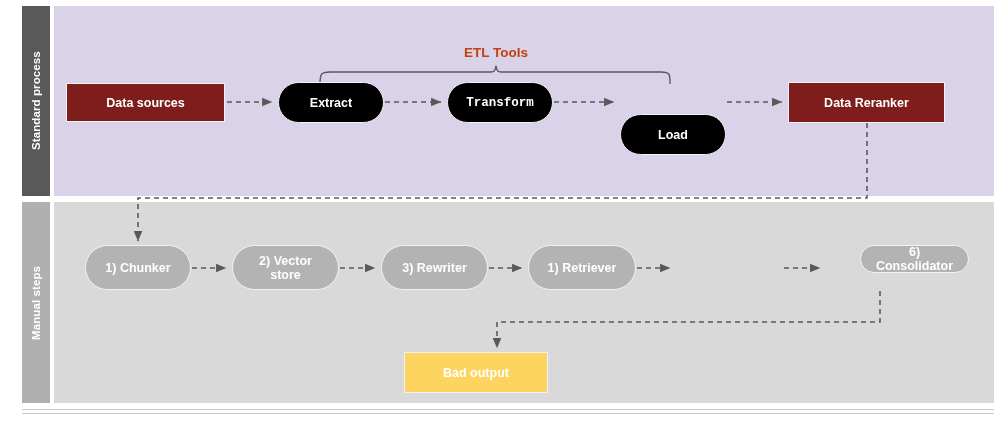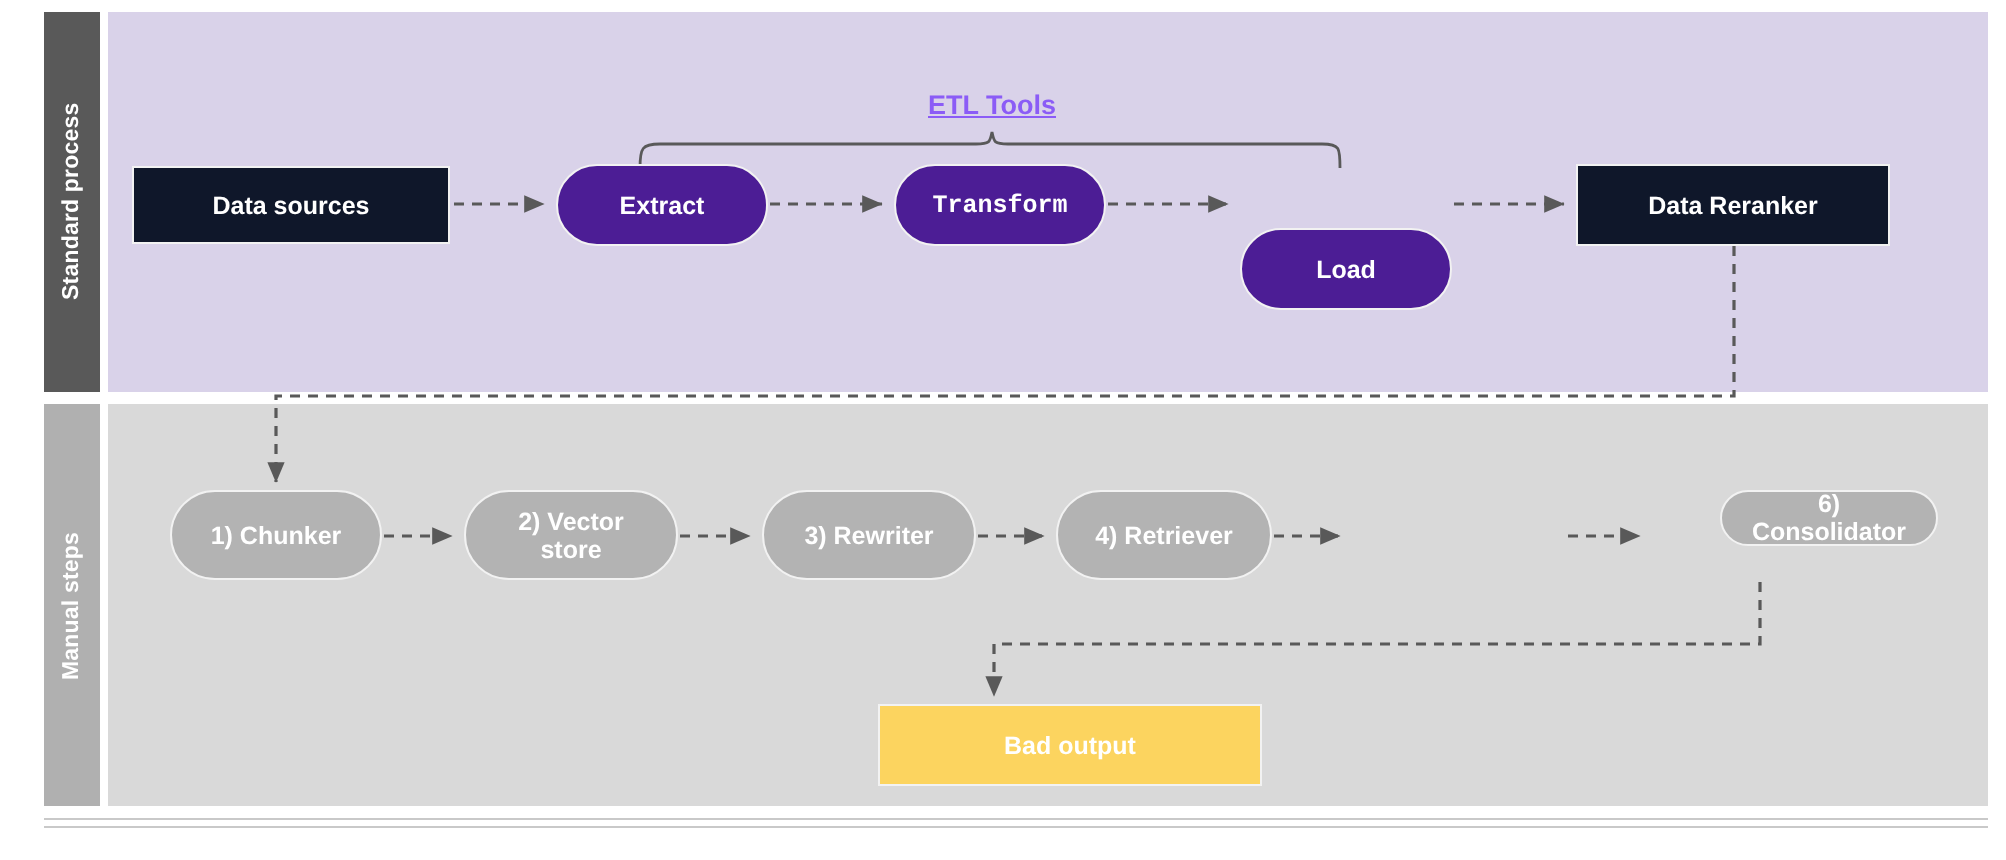--- a/index.html
+++ b/index.html
@@ -78,33 +78,32 @@
     color: #ffffff;
     font-weight: bold;
     font-size: 12.5px;
     line-height: 14px;
     border: 1.5px solid #F2F2F2;
     padding: 0 6px;
   }
   .node.rect { border-radius: 0; }
   .node.pill { border-radius: 23px; }
 
-  .fill-gray   { background: #0f172a; }
-  .fill-purple { background: #4c1d95; }
+  .fill-gray   { background: #7f1d1d; }
+  .fill-purple { background: #000000; }
   .fill-ltgray { background: #B3B3B3; }
   .fill-yellow { background: #FCD45F; }
 
   
   .bracket-label {
     position: absolute;
-    color: #8b5cf6;
+    color: #c2410c;
     font-size: 13.5px;
     font-weight: bold;
     white-space: nowrap;
-    text-decoration: underline;
   }
 </style>
 </head>
 <body>
 
 <div id="canvas">
 
   <div class="lane lane-title" id="lane-top-title">Standard process</div>
   <div class="lane-body" id="lane-top-body"></div>
 
@@ -197,25 +196,25 @@
 
   <div class="node pill fill-ltgray" style="left:232px; top:245px; width:107px; height:45px;">
     <span style="max-width:70px;">2) Vector store</span>
   </div>
 
   <div class="node pill fill-ltgray" style="left:381px; top:245px; width:107px; height:45px;">
     <span>3) Rewriter</span>
   </div>
 
   <div class="node pill fill-ltgray" style="left:528px; top:245px; width:108px; height:45px;">
-    <span>4) Retriever</span>
+    <span>1) Retriever</span>
   </div>
 
 
   <div class="node pill fill-ltgray" style="left:860px; top:245px; width:109px; height:28px;">
     <span style="max-width:82px;">6) Consolidator</span>
   </div>
 
-  <div class="node rect fill-yellow" style="left:439px; top:352px; width:192px; height:41px;">
+  <div class="node rect fill-yellow" style="left:404px; top:352px; width:144px; height:41px;">
     <span>Bad output</span>
   </div>
 
 </div>
 
 </body></html>

